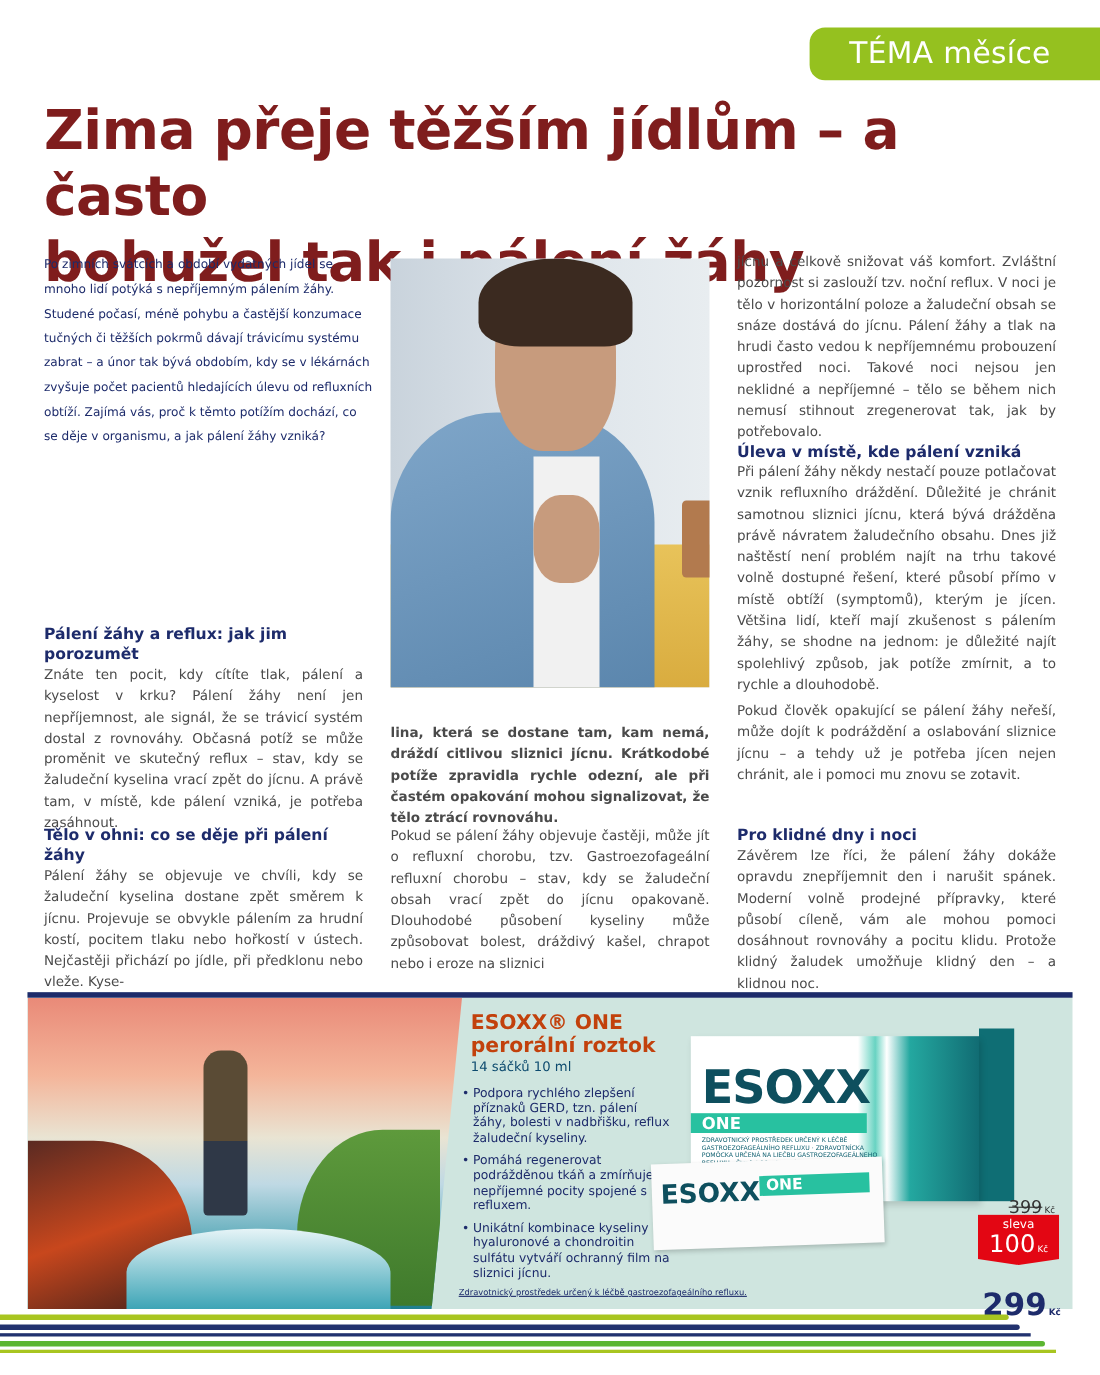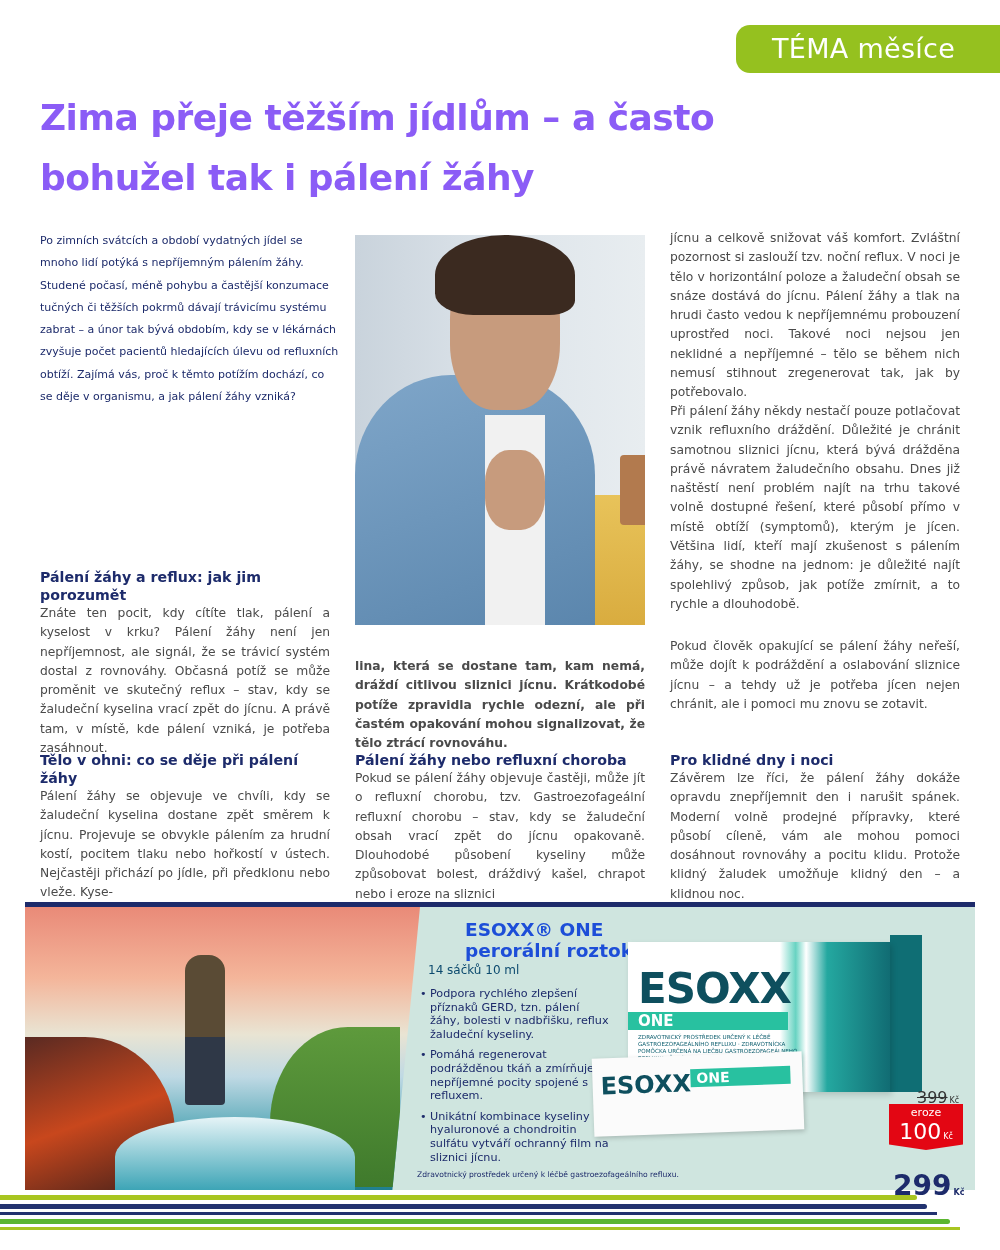--- a/index.html
+++ b/index.html
@@ -8,21 +8,21 @@
 
   .badge {
     position: absolute; left: 736px; top: 25px; width: 280px; height: 48px;
     background: #95c11f; border-radius: 14px 0 0 14px;
     color: #fff; font-size: 27px; line-height: 48px; padding-left: 36px;
     font-family: "DejaVu Sans", sans-serif; letter-spacing: 0.3px;
   }
 
   .title {
     position: absolute; left: 40px; top: 88px; width: 940px;
-    color: #8b5cf6; font-weight: bold; font-size: 36px; line-height: 60px;
+    color: #7f1d1d; font-weight: bold; font-size: 50px; line-height: 60px;
     letter-spacing: -0.5px;
   }
 
   .lead {
     position: absolute; left: 40px; top: 230px; width: 300px;
     color: #1d2b6b; font-size: 11px; line-height: 22.3px;
   }
 
   .col { position: absolute; font-size: 12.3px; line-height: 19.3px; color: #4a4a4a; text-align: justify; }
   .col h3 { color: #1d2b6b; font-size: 14.2px; line-height: 18px; font-weight: bold; text-align: left; }
@@ -64,26 +64,26 @@
   }
   .ad-photo .lava { position: absolute; left: 0; top: 130px; width: 150px; height: 160px;
     background: linear-gradient(160deg, #5a2a22, #c8471d 50%, #3c1e1a); border-radius: 0 60% 0 0; }
   .ad-photo .grass { position: absolute; right: 20px; top: 120px; width: 130px; height: 160px;
     background: linear-gradient(180deg, #5e9a3c, #3f7a2c); border-radius: 60% 0 0 0; }
   .ad-photo .water { position: absolute; left: 90px; top: 210px; width: 240px; height: 80px;
     background: linear-gradient(180deg, #e6f4f7, #2d9db0); border-radius: 50% 50% 0 0; }
   .ad-photo .man { position: absolute; left: 160px; top: 48px; width: 40px; height: 150px;
     background: linear-gradient(180deg, #5a4b35 0 55%, #2f3847 55%); border-radius: 16px 16px 4px 4px; }
 
-  .ad-title { position: absolute; left: 403px; top: 12px; color: #1d4ed8; font-weight: bold; font-size: 18.5px; line-height: 21px; margin-left: 37px; }
+  .ad-title { position: absolute; left: 403px; top: 12px; color: #c2410c; font-weight: bold; font-size: 18.5px; line-height: 21px; }
   .ad-sub { position: absolute; left: 403px; top: 56px; color: #0c4a6e; font-size: 12px; }
   .ad-list { position: absolute; left: 395px; top: 80px; width: 190px; list-style: none; color: #1d2b6b; font-size: 11.2px; line-height: 13.6px; }
   .ad-list li { position: relative; padding-left: 10px; margin-bottom: 7px; }
   .ad-list li::before { content: "•"; position: absolute; left: 0; top: 0; }
-  .ad-note { position: absolute; left: 392px; top: 263px; font-size: 7.6px; color: #1d2b6b; }
+  .ad-note { position: absolute; left: 392px; top: 263px; font-size: 7.6px; color: #1d2b6b; text-decoration: underline; }
 
   .box {
     position: absolute; left: 603px; top: 35px; width: 262px; height: 150px;
     background: linear-gradient(90deg, #ffffff 0%, #ffffff 58%, #68d3c2 64%, #ffffff 68%, #24a8a0 76%, #116c73 100%);
     box-shadow: 2px 3px 6px rgba(0,0,0,0.15);
   }
   .box-side { position: absolute; left: 865px; top: 28px; width: 32px; height: 157px; background: #0f6e74; }
   .box-logo { position: absolute; left: 10px; top: 22px; font-size: 42px; font-weight: bold; color: #0e4f5e; letter-spacing: -1px; }
   .box-one { position: absolute; left: 0; top: 70px; width: 160px; height: 18px; background: #28c1a0; color: #fff; font-weight: bold; font-size: 15px; padding-left: 10px; line-height: 18px; }
   .box-txt { position: absolute; left: 10px; top: 92px; width: 160px; font-size: 5.6px; color: #0e5f6f; line-height: 7px; }
@@ -133,29 +133,29 @@
 <div class="col c1b">
   <h3>Tělo v ohni: co se děje při pálení žáhy</h3>
   <p>Pálení žáhy se objevuje ve chvíli, kdy se žaludeční kyselina dostane zpět směrem k jícnu. Projevuje se obvykle pálením za hrudní kostí, pocitem tlaku nebo hořkostí v ústech. Nejčastěji přichází po jídle, při předklonu nebo vleže. Kyse-</p>
 </div>
 
 <div class="col c2a">
   <p>lina, která se dostane tam, kam nemá, dráždí citlivou sliznici jícnu. Krátkodobé potíže zpravidla rychle odezní, ale při častém opakování mohou signalizovat, že tělo ztrácí rovnováhu.</p>
 </div>
 
 <div class="col c2b">
-  <h3>Pálení žáhy nebo refluxní choroba</h3>
   <p>Pokud se pálení žáhy objevuje častěji, může jít o refluxní chorobu, tzv. Gastroezofageální refluxní chorobu – stav, kdy se žaludeční obsah vrací zpět do jícnu opakovaně. Dlouhodobé působení kyseliny může způsobovat bolest, dráždivý kašel, chrapot nebo i eroze na sliznici</p>
 </div>
 
 <div class="col c3a">
   <p>jícnu a celkově snižovat váš komfort. Zvláštní pozornost si zaslouží tzv. noční reflux. V noci je tělo v horizontální poloze a žaludeční obsah se snáze dostává do jícnu. Pálení žáhy a tlak na hrudi často vedou k nepříjemnému probouzení uprostřed noci. Takové noci nejsou jen neklidné a nepříjemné – tělo se během nich nemusí stihnout zregenerovat tak, jak by potřebovalo.</p>
 </div>
 
 <div class="col c3b">
+  <h3>Úleva v místě, kde pálení vzniká</h3>
   <p>Při pálení žáhy někdy nestačí pouze potlačovat vznik refluxního dráždění. Důležité je chránit samotnou sliznici jícnu, která bývá drážděna právě návratem žaludečního obsahu. Dnes již naštěstí není problém najít na trhu takové volně dostupné řešení, které působí přímo v místě obtíží (symptomů), kterým je jícen. Většina lidí, kteří mají zkušenost s pálením žáhy, se shodne na jednom: je důležité najít spolehlivý způsob, jak potíže zmírnit, a to rychle a dlouhodobě.</p>
 </div>
 
 <div class="col c3c">
   <p>Pokud člověk opakující se pálení žáhy neřeší, může dojít k podráždění a oslabování sliznice jícnu – a tehdy už je potřeba jícen nejen chránit, ale i pomoci mu znovu se zotavit.</p>
 </div>
 
 <div class="col c3d">
   <h3>Pro klidné dny i noci</h3>
   <p>Závěrem lze říci, že pálení žáhy dokáže opravdu znepříjemnit den i narušit spánek. Moderní volně prodejné přípravky, které působí cíleně, vám ale mohou pomoci dosáhnout rovnováhy a pocitu klidu. Protože klidný žaludek umožňuje klidný den – a klidnou noc.</p>
@@ -192,21 +192,21 @@
 
   <div class="sachet">
     <div class="sachet-logo">ESOXX</div>
     <div class="sachet-one">ONE</div>
   </div>
 
   <div class="price-old">
     <span>399</span><small>Kč</small>
   </div>
   <div class="disc">
-    <div class="disc-label">eroze</div>
+    <div class="disc-label">sleva</div>
     <div class="disc-val"><span>100</span><small>Kč</small></div>
   </div>
   <div class="price-new">
     <span>299</span><small>Kč</small>
   </div>
 </div>
 
 <div class="stripes">
   <div class="stripe" style="top:0;height:5px;width:917px;background:#a8c520;border-radius:0 3px 3px 0;"></div>
   <div class="stripe" style="top:9px;height:5px;width:927px;background:#22326f;border-radius:0 3px 3px 0;"></div>

